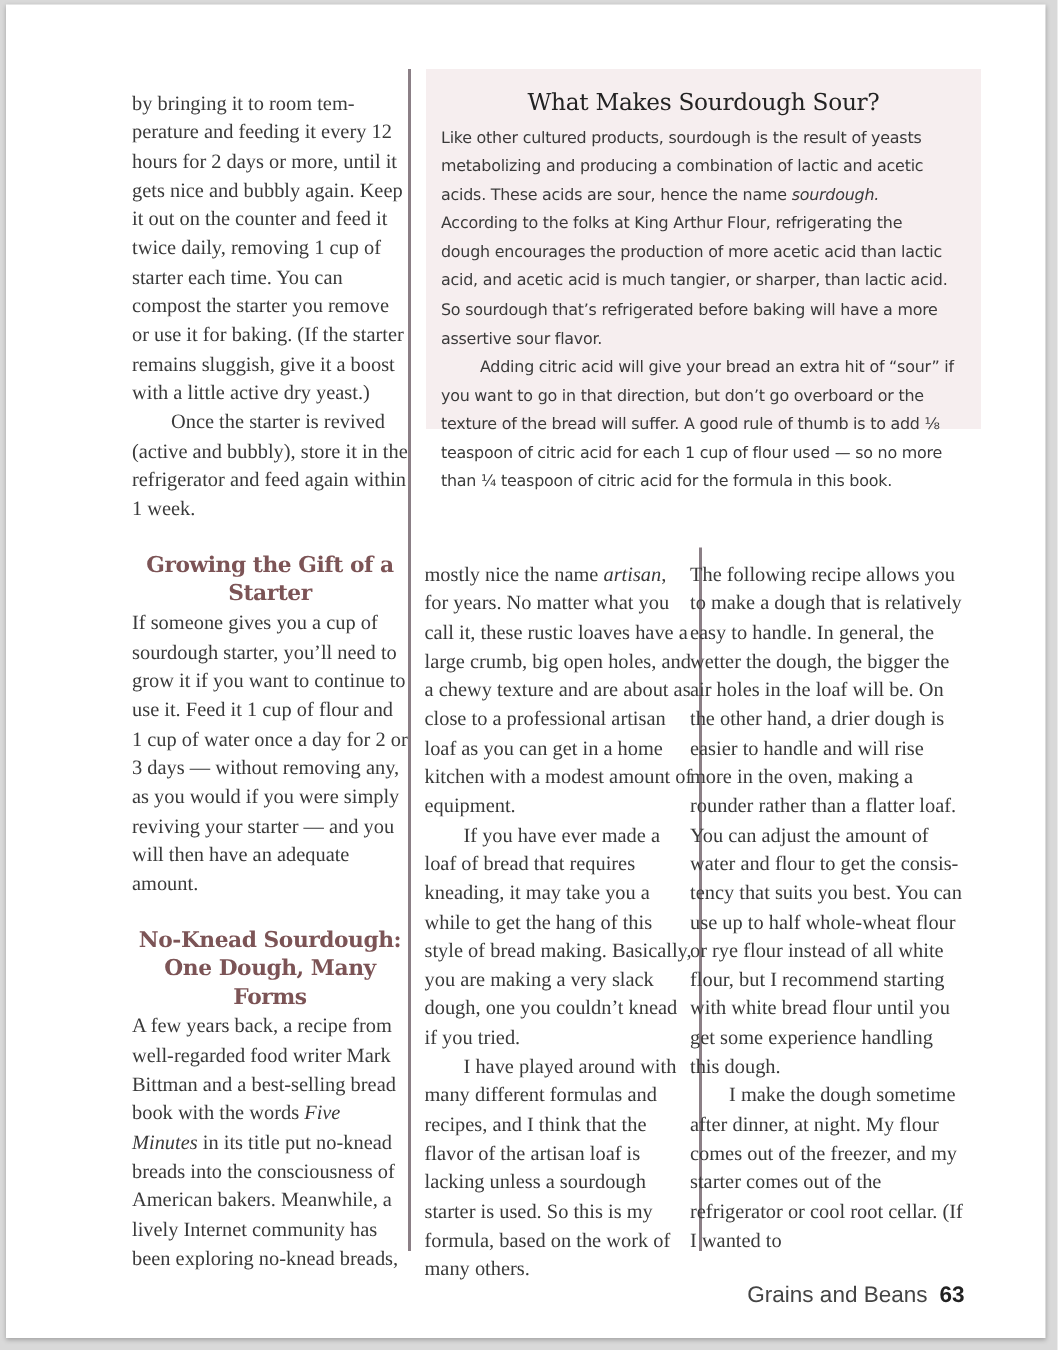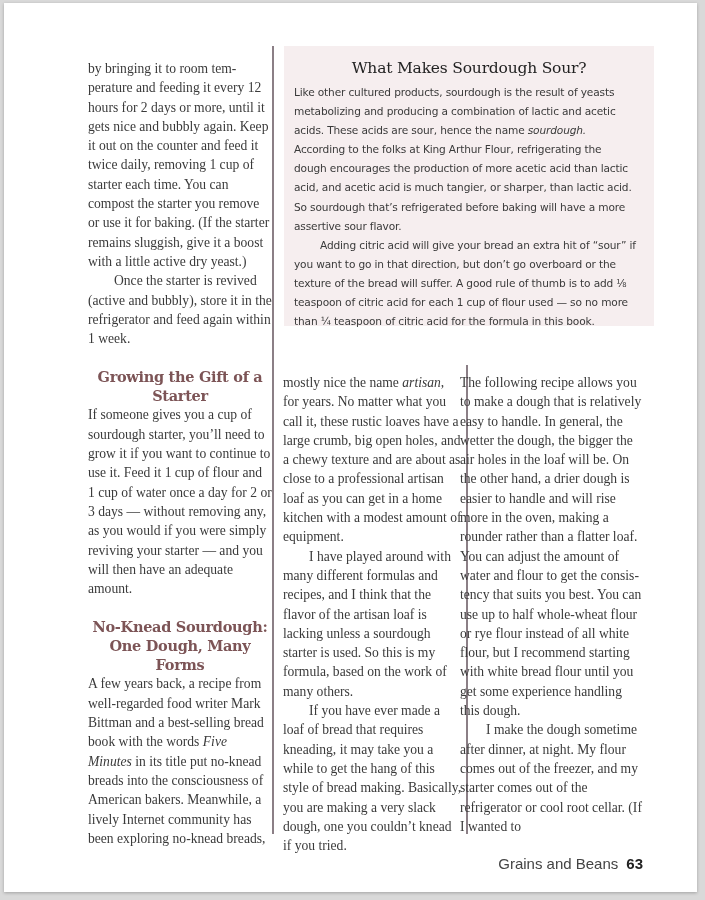--- a/index.html
+++ b/index.html
@@ -22,21 +22,21 @@
   .rule1 { left: 268px; top: 43px; height: 788px; }
   .rule2 { left: 462px; top: 362px; height: 469px; }
   p { margin: 0; }
   .indent { text-indent: 26px; }
   .heading {
     color: #7c5456; font-weight: bold; font-size: 14.5px; line-height: 19px;
     font-family: "DejaVu Serif", serif; letter-spacing: -0.3px; text-align: center;
   }
   .gap { height: 19px; }
   .sidebar {
-    position: absolute; left: 280px; top: 43px; width: 370px; height: 280px;
+    position: absolute; left: 280px; top: 43px; width: 370px; height: 240px;
     background: #f6eeef;
   }
   .sidebar-title {
     text-align: center; font-family: "DejaVu Serif", serif; font-size: 15.5px; color: #222;
     margin-top: 13px; letter-spacing: -0.2px;
   }
   .sidebar-body {
     font-family: "DejaVu Sans", sans-serif; font-size: 10.6px; line-height: 19.1px; color: #3a3a3a;
     padding: 6px 17px 0 10px; letter-spacing: -0.15px;
   }
@@ -69,22 +69,22 @@
   <div class="sidebar">
     <div class="sidebar-title">What Makes Sourdough Sour?</div>
     <div class="sidebar-body">
       <p><span>Like other cultured products, sourdough is the result of yeasts metabolizing and producing a combination of lactic and ace­tic acids. These acids are sour, hence the name </span><em>sourdough.</em><span> According to the folks at King Arthur Flour, refrigerating the dough encourages the production of more acetic acid than lac­tic acid, and acetic acid is much tangier, or sharper, than lactic acid. So sourdough that’s refrigerated before baking will have a more assertive sour flavor.</span></p>
       <p class="indent">Adding citric acid will give your bread an extra hit of “sour” if you want to go in that direction, but don’t go overboard or the texture of the bread will suffer. A good rule of thumb is to add ⅛ teaspoon of citric acid for each 1 cup of flour used — so no more than ¼ teaspoon of citric acid for the formula in this book.</p>
     </div>
   </div>
 
   <div class="col col2 body-text">
     <p><span>mostly nice the name </span><em>artisan</em><span>, for years. No matter what you call it, these rustic loaves have a large crumb, big open holes, and a chewy texture and are about as close to a professional artisan loaf as you can get in a home kitchen with a modest amount of equipment.</span></p>
+    <p class="indent">If you have ever made a loaf of bread that requires kneading, it may take you a while to get the hang of this style of bread making. Basically, you are making a very slack dough, one you couldn’t knead if you tried.</p>
     <p class="indent">I have played around with many different formulas and recipes, and I think that the flavor of the artisan loaf is lacking unless a sourdough starter is used. So this is my formula, based on the work of many others.</p>
-    <p class="indent">If you have ever made a loaf of bread that requires kneading, it may take you a while to get the hang of this style of bread making. Basically, you are making a very slack dough, one you couldn’t knead if you tried.</p>
   </div>
 
   <div class="col col3 body-text">
     <p>The following recipe allows you to make a dough that is relatively easy to handle. In general, the wetter the dough, the bigger the air holes in the loaf will be. On the other hand, a drier dough is easier to handle and will rise more in the oven, making a rounder rather than a flatter loaf. You can adjust the amount of water and flour to get the consis­tency that suits you best. You can use up to half whole-wheat flour or rye flour instead of all white flour, but I recommend starting with white bread flour until you get some experience handling this dough.</p>
     <p class="indent">I make the dough some­time after dinner, at night. My flour comes out of the freezer, and my starter comes out of the refrigerator or cool root cellar. (If I wanted to</p>
   </div>
 
   <div class="footer">
     <span>Grains and Beans</span><span class="pagenum">63</span>
   </div>

